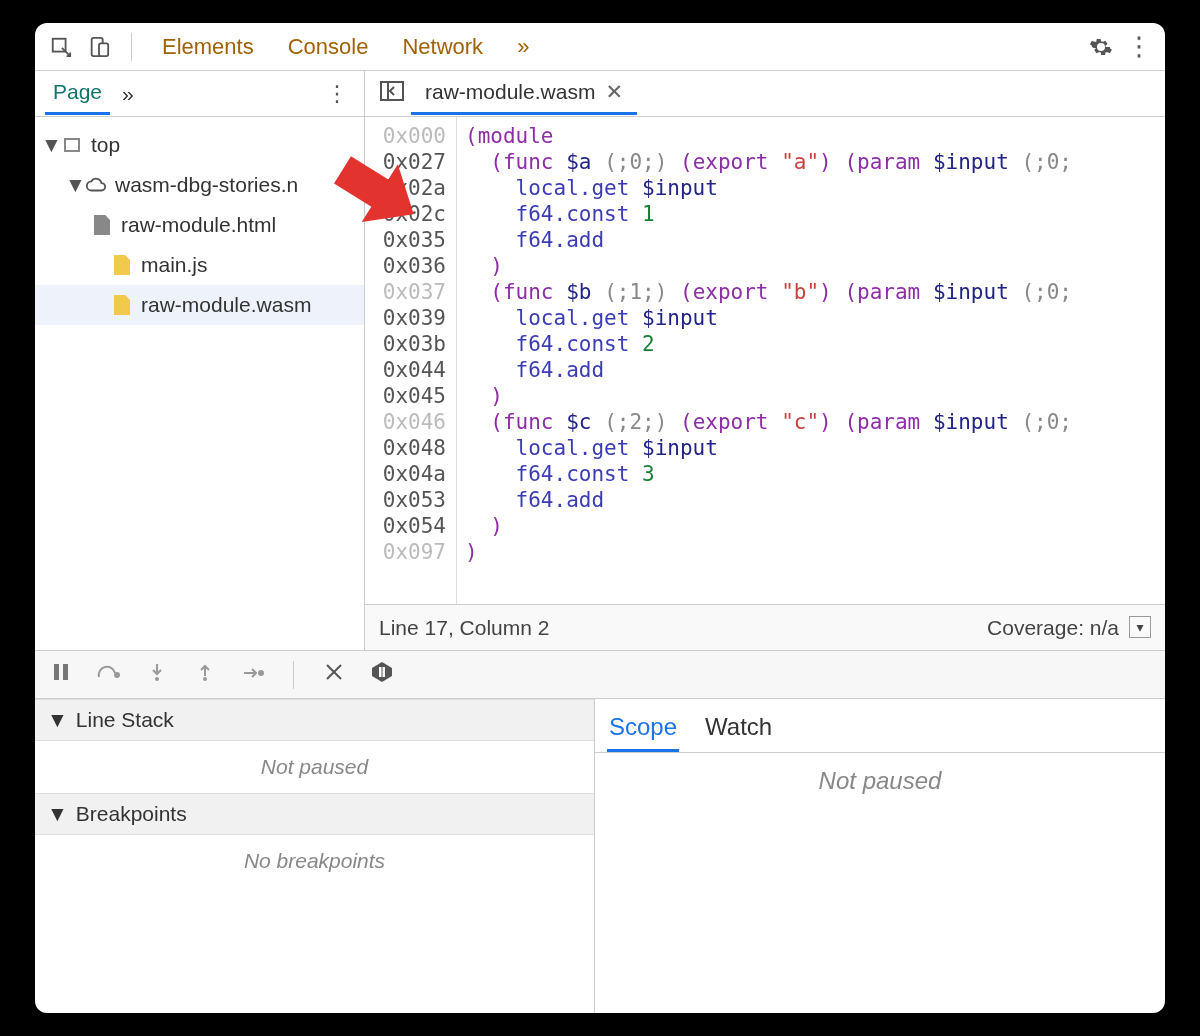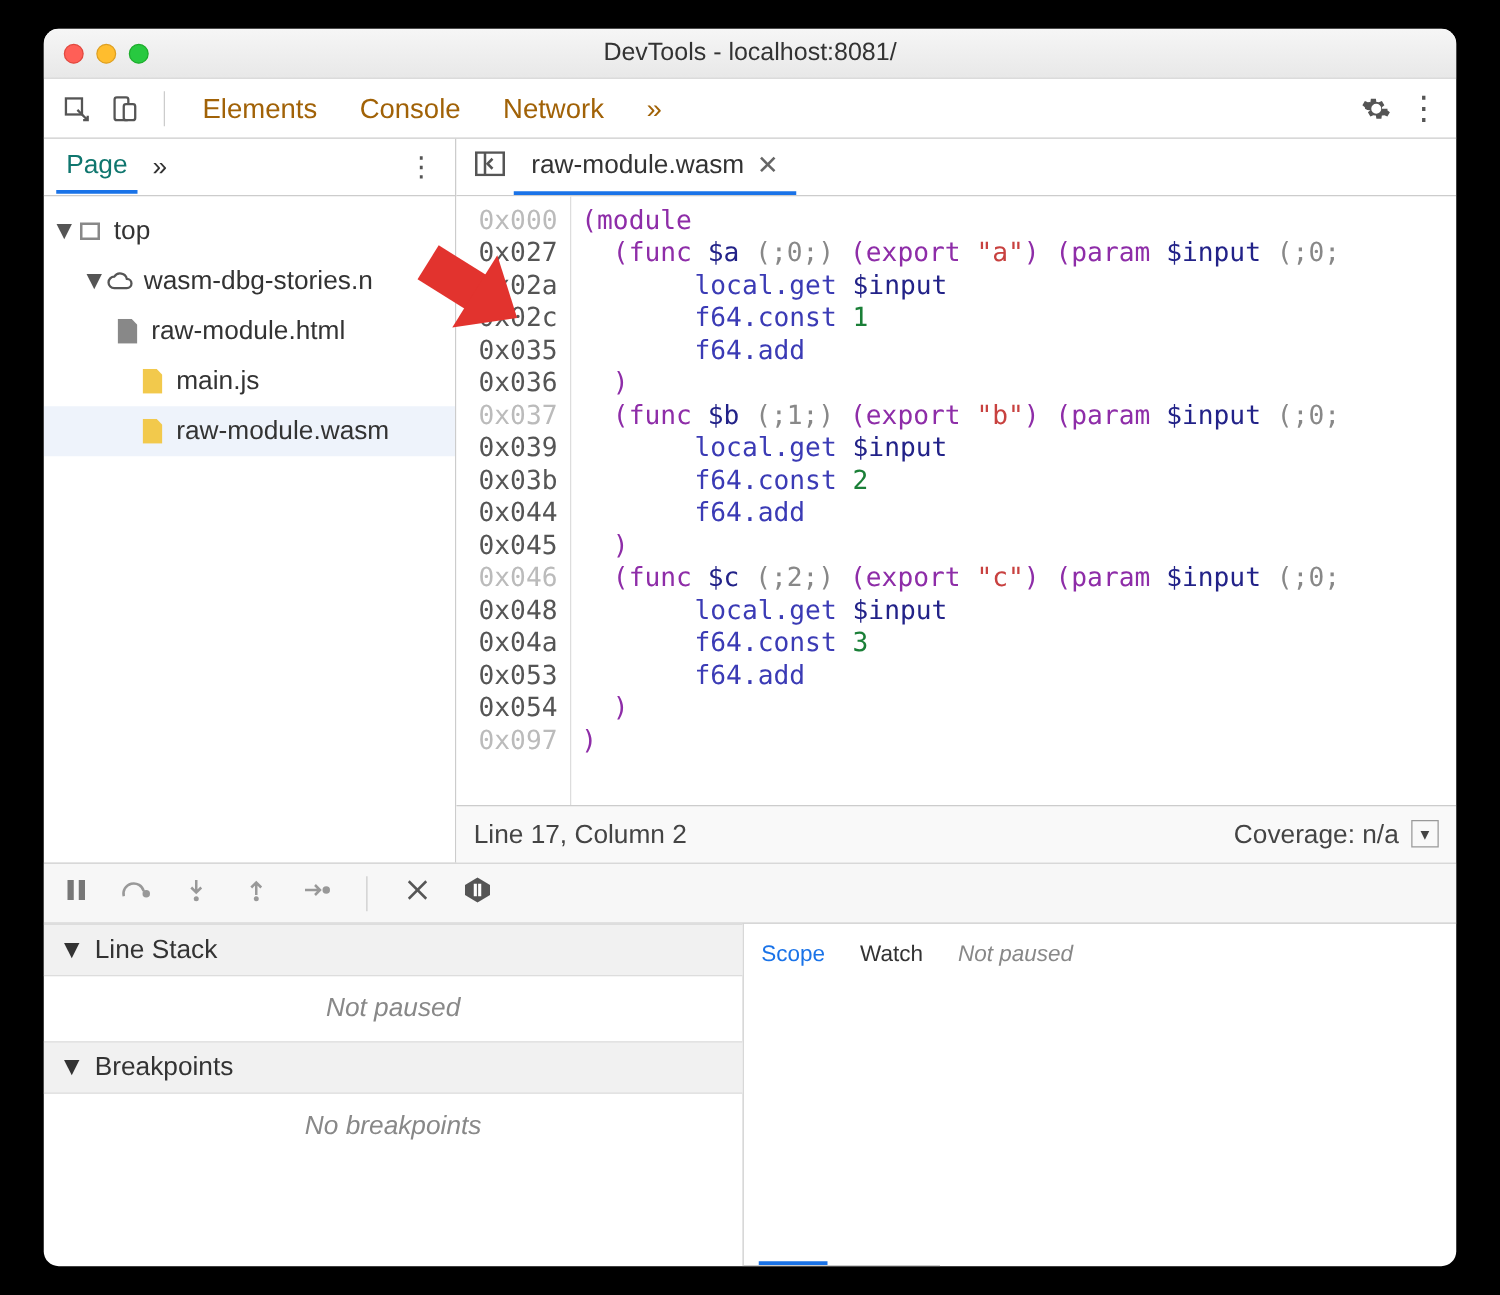--- a/index.html
+++ b/index.html
@@ -92,51 +92,43 @@
   .ed-body { flex:1; display:flex; font-family: Menlo, Consolas, monospace; font-size:21px; line-height:26px; overflow:hidden; }
   .gutter { width:92px; text-align:right; padding:6px 10px 6px 4px; color:#555; border-right:1px solid #ddd; background:#fff;}
   .gutter .faint { color:#bbb; }
   .code { padding:6px 8px; white-space:pre; color:#333; }
   .k-punc { color: #8e2da8; }
   .k-kw { color: #8e2da8; }
   .k-var { color: #222288; }
   .k-cmt { color: #888; }
   .k-str { color: #c8413f; }
   .k-num { color: #1a7f37; }
-  .k-op  { color: #3b3bb5; margin-left: 40px; }
+  .k-op  { color: #3b3bb5; }
   .statusbar { height:46px; border-top:1px solid #ccc; display:flex; align-items:center; justify-content:space-between; padding:6px 14px; font-size:21px; color:#444; background:#f9f9f9;}
   .coverage-btn { display:flex; gap:10px; }
   .sq { width:22px; height:22px; border:1px solid #999; display:flex; align-items:center; justify-content:center; font-size:14px; }
 
   .dbg { flex:1; display:flex; flex-direction:column; }
   .dbg-toolbar { height:48px; border-bottom:1px solid #ccc; display:flex; align-items:center; padding:0 12px; gap:20px; background:#f7f7f7; font-size:20px; color:#555;}
   .dbg-icon { width:28px; text-align:center; color:#888; }
   .dbg-toolbar .sep { width:1px; height:28px; background:#ccc; margin:0 6px; }
   .dbg-body { flex:1; display:flex; }
   .dbg-left { width: 560px; border-right:1px solid #ccc; display:flex; flex-direction:column; font-size:21px;}
-  .dbg-right { flex:1; display:flex; flex-direction:row; font-size:18px;}
+  .dbg-right { flex:1; display:flex; flex-direction:column; font-size:24px;}
   .sect-hdr { background:#f1f1f1; border-top:1px solid #ddd; border-bottom:1px solid #ddd; padding:8px 12px; display:flex; align-items:center; gap:8px; color:#333; }
   .sect-body { padding:14px; text-align:center; color:#888; font-style:italic; }
   .rtabs { display:flex; padding:6px 12px 0; gap:24px; border-bottom:1px solid #ccc; }
   .rtab { padding:8px 2px; color:#333; }
   .rtab.active { color:#1a73e8; border-bottom:3px solid #1a73e8; }
 </style>
 </head>
 <body>
 
 <div class="window">
 
-  <div class="titlebar">
-    <div class="traffic">
-      <div class="dot r"></div>
-      <div class="dot y"></div>
-      <div class="dot g"></div>
-    </div>
-    <div class="title">DevTools - localhost:8081/</div>
-  </div>
 
   <div class="toolbar">
     <div class="tb-btn">
       <svg width="22" height="22" viewBox="0 0 24 24" fill="none" stroke="#555" stroke-width="2">
           <rect x="3" y="3" width="14" height="14"></rect>
           <path d="M13 13 L22 22 M18 22 L22 22 L22 18"></path>
         </svg>
     </div>
     <div class="tb-btn">
       <svg width="22" height="22" viewBox="0 0 24 24" fill="none" stroke="#555" stroke-width="2">

